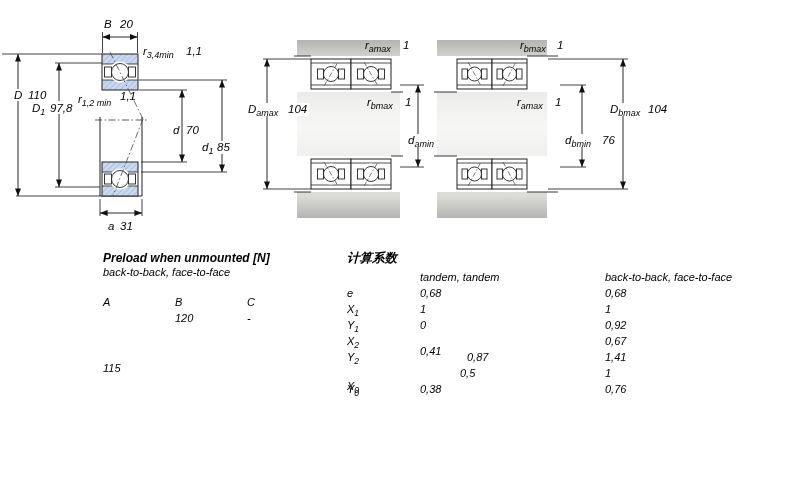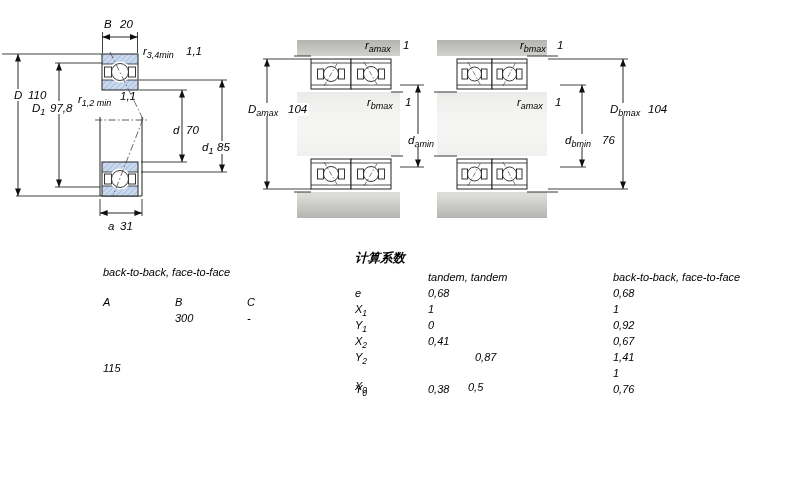--- a/index.html
+++ b/index.html
@@ -210,57 +210,58 @@
 
     <text x="520" y="49"><tspan>r</tspan><tspan class="sub" dy="3">bmax</tspan><tspan x="557" dy="-3">1</tspan></text>
     <text x="517" y="106"><tspan>r</tspan><tspan class="sub" dy="3">amax</tspan><tspan x="555" dy="-3">1</tspan></text>
     <text x="565" y="144"><tspan>d</tspan><tspan class="sub" dy="3">bmin</tspan><tspan x="602" dy="-3">76</tspan></text>
     <text x="610" y="113"><tspan>D</tspan><tspan class="sub" dy="3">bmax</tspan><tspan x="648" dy="-3">104</tspan></text>
   </g>
 </svg>
 
 
 <div class="tbl" style="left:103px;top:245px;width:220px;height:100px;">
+  <div class="t-title" style="top:6px;">Preload when unmounted [N]</div>
   <div class="t-sub" style="top:21px;">back-to-back, face-to-face</div>
   <div class="cell c0" style="top:51px;">A</div>
   <div class="cell cA" style="top:51px;">B</div>
   <div class="cell cB" style="top:51px;">C</div>
   <div class="cell c0" style="top:77px;margin-top:40px;">115</div>
-  <div class="cell cA" style="top:67px;">300</div>
+  <div class="cell cA" style="top:67px;">120</div>
   <div class="cell cB" style="top:67px;">-</div>
 </div>
 
 
-<div class="tbl" style="left:347px;top:244px;width:440px;height:165px;margin-left:8px;">
+<div class="tbl" style="left:347px;top:244px;width:440px;height:165px;">
   <div class="t-title" style="top:6px;font-size:12.5px;">计算系数</div>
   <div class="cell f1" style="top:27px;">tandem, tandem</div>
   <div class="cell f2" style="top:27px;">back-to-back, face-to-face</div>
 
   <div class="cell c0" style="top:43px;"><span>e</span><sub></sub></div>
   <div class="cell f1" style="top:43px;">0,68</div>
   <div class="cell f2" style="top:43px;">0,68</div>
 
   <div class="cell c0" style="top:59px;"><span>X</span><sub>1</sub></div>
   <div class="cell f1" style="top:59px;">1</div>
   <div class="cell f2" style="top:59px;">1</div>
 
   <div class="cell c0" style="top:75px;"><span>Y</span><sub>1</sub></div>
   <div class="cell f1" style="top:75px;">0</div>
   <div class="cell f2" style="top:75px;">0,92</div>
 
   <div class="cell c0" style="top:91px;"><span>X</span><sub>2</sub></div>
-  <div class="cell f1" style="top:91px;">0,41</div>
+  <div class="cell f1" style="top:101px;">0,41</div>
   <div class="cell f2" style="top:91px;">0,67</div>
 
   <div class="cell c0" style="top:107px;"><span>Y</span><sub>2</sub></div>
   <div class="cell f1" style="top:107px;padding-left:47px;">0,87</div>
   <div class="cell f2" style="top:107px;">1,41</div>
 
   <div class="cell c0" style="top:136px;"><span>X</span><sub>0</sub></div>
-  <div class="cell f1" style="top:137px;padding-left:40px;">0,5</div>
+  <div class="cell f1" style="top:123px;padding-left:40px;">0,5</div>
   <div class="cell f2" style="top:123px;">1</div>
 
   <div class="cell c0" style="top:139px;"><span>Y</span><sub>0</sub></div>
   <div class="cell f1" style="top:139px;">0,38</div>
   <div class="cell f2" style="top:139px;">0,76</div>
 </div>
 
 </div>
 
 </body></html>

